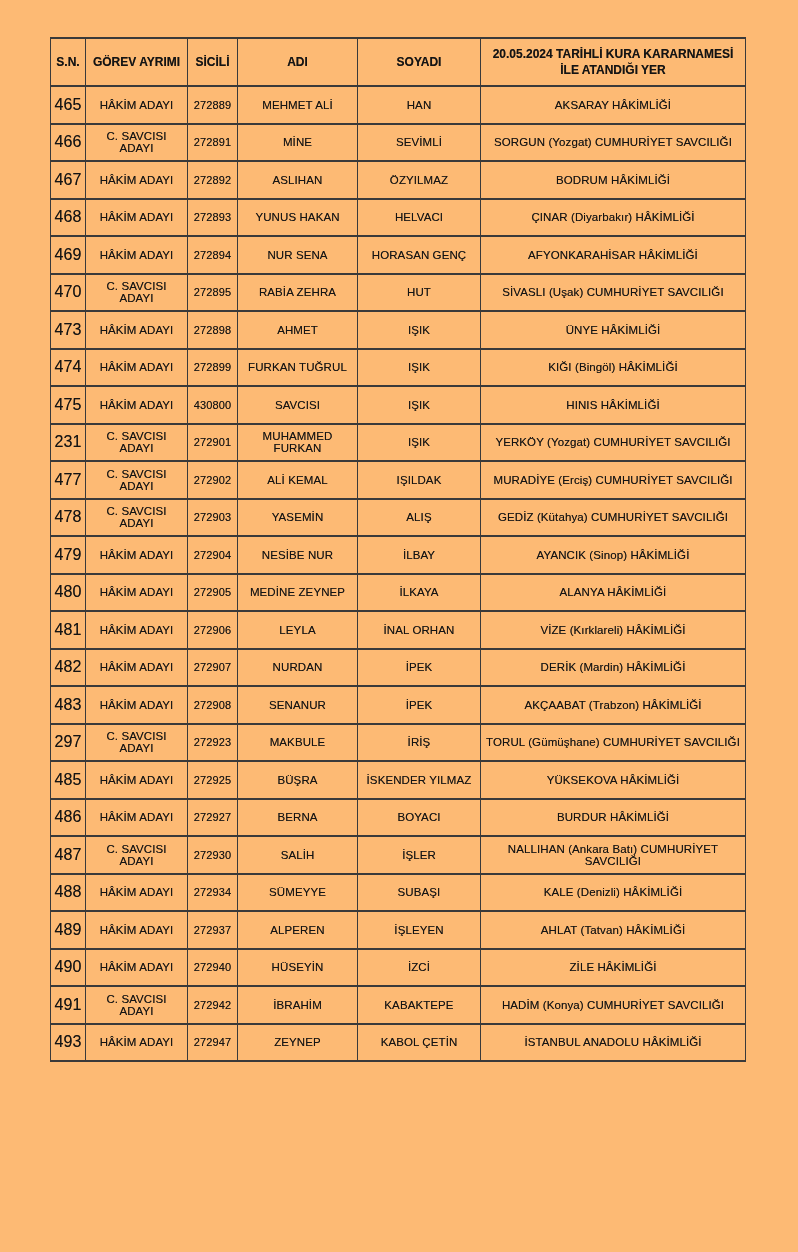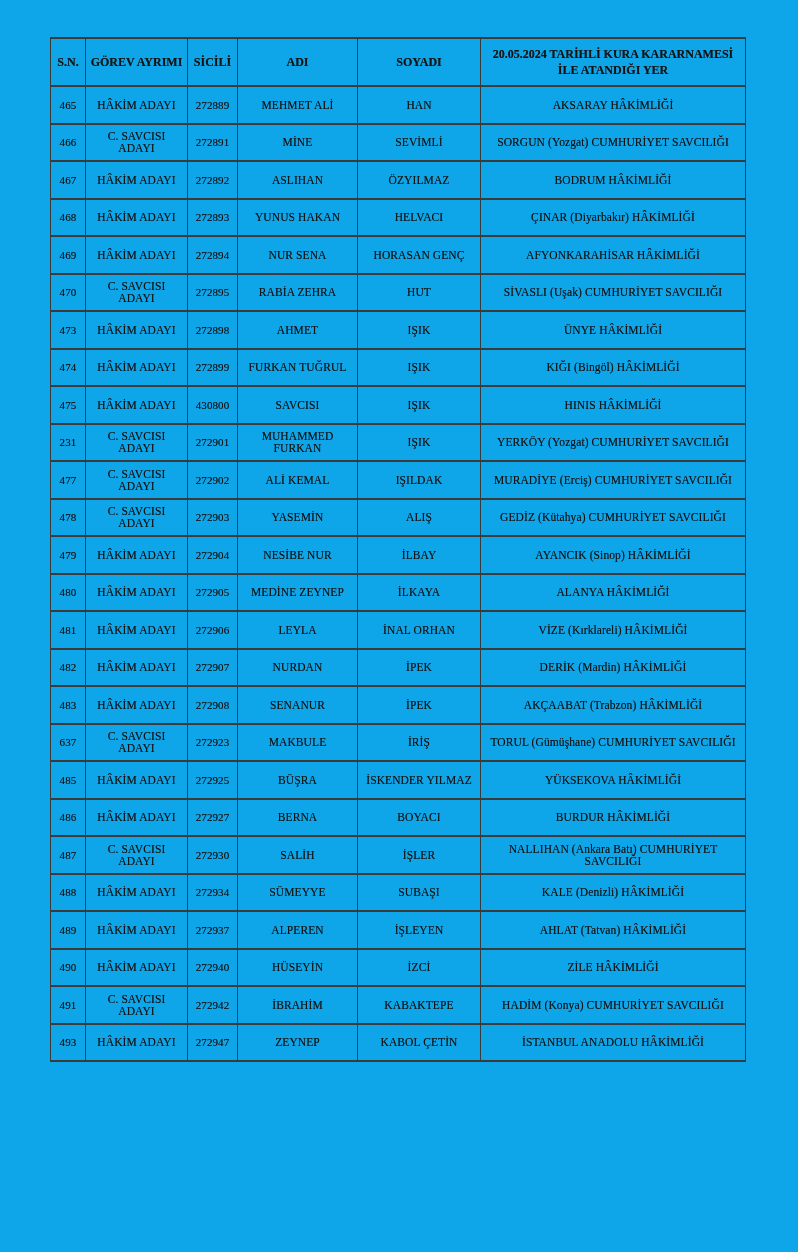--- a/index.html
+++ b/index.html
@@ -4,23 +4,23 @@
 <style>
   html, body {
     margin: 0;
     padding: 0;
     background: #ffffff;
   }
   .page {
     position: relative;
     width: 798px;
     height: 1252px;
-    background: #0ea5e9;
+    background: #fdba74;
     overflow: hidden;
-    font-family: Liberation Serif, serif;
+    font-family: Liberation Sans, sans-serif;
     color: #141414;
   }
   table.assignment {
     position: absolute;
     left: 50px;
     top: 37px;
     width: 695px;
     border-collapse: collapse;
     table-layout: fixed;
   }
@@ -46,21 +46,21 @@
     font-size: 12px;
     font-weight: bold;
     line-height: 1.35;
   }
   table.assignment tbody td {
     height: 33.5px;
     font-size: 11.5px;
     font-weight: 500;
     letter-spacing: 0.1px;
   }
-  table.assignment tbody td:nth-child(1) { font-size: 11px; }
+  table.assignment tbody td:nth-child(1) { font-size: 16px; }
   table.assignment tbody td:nth-child(3) { font-size: 11px; }
   
   .page * {
     text-shadow: 0 0 0.4px rgba(20,20,20,0.55);
   }
 </style>
 </head>
 <body>
 
 <div class="page">
@@ -214,21 +214,21 @@
         </tr>
         <tr>
           <td>483</td>
           <td>HÂKİM ADAYI</td>
           <td>272908</td>
           <td>SENANUR</td>
           <td>İPEK</td>
           <td>AKÇAABAT (Trabzon) HÂKİMLİĞİ</td>
         </tr>
         <tr>
-          <td>637</td>
+          <td>297</td>
           <td>C. SAVCISI ADAYI</td>
           <td>272923</td>
           <td>MAKBULE</td>
           <td>İRİŞ</td>
           <td>TORUL (Gümüşhane) CUMHURİYET SAVCILIĞI</td>
         </tr>
         <tr>
           <td>485</td>
           <td>HÂKİM ADAYI</td>
           <td>272925</td>

